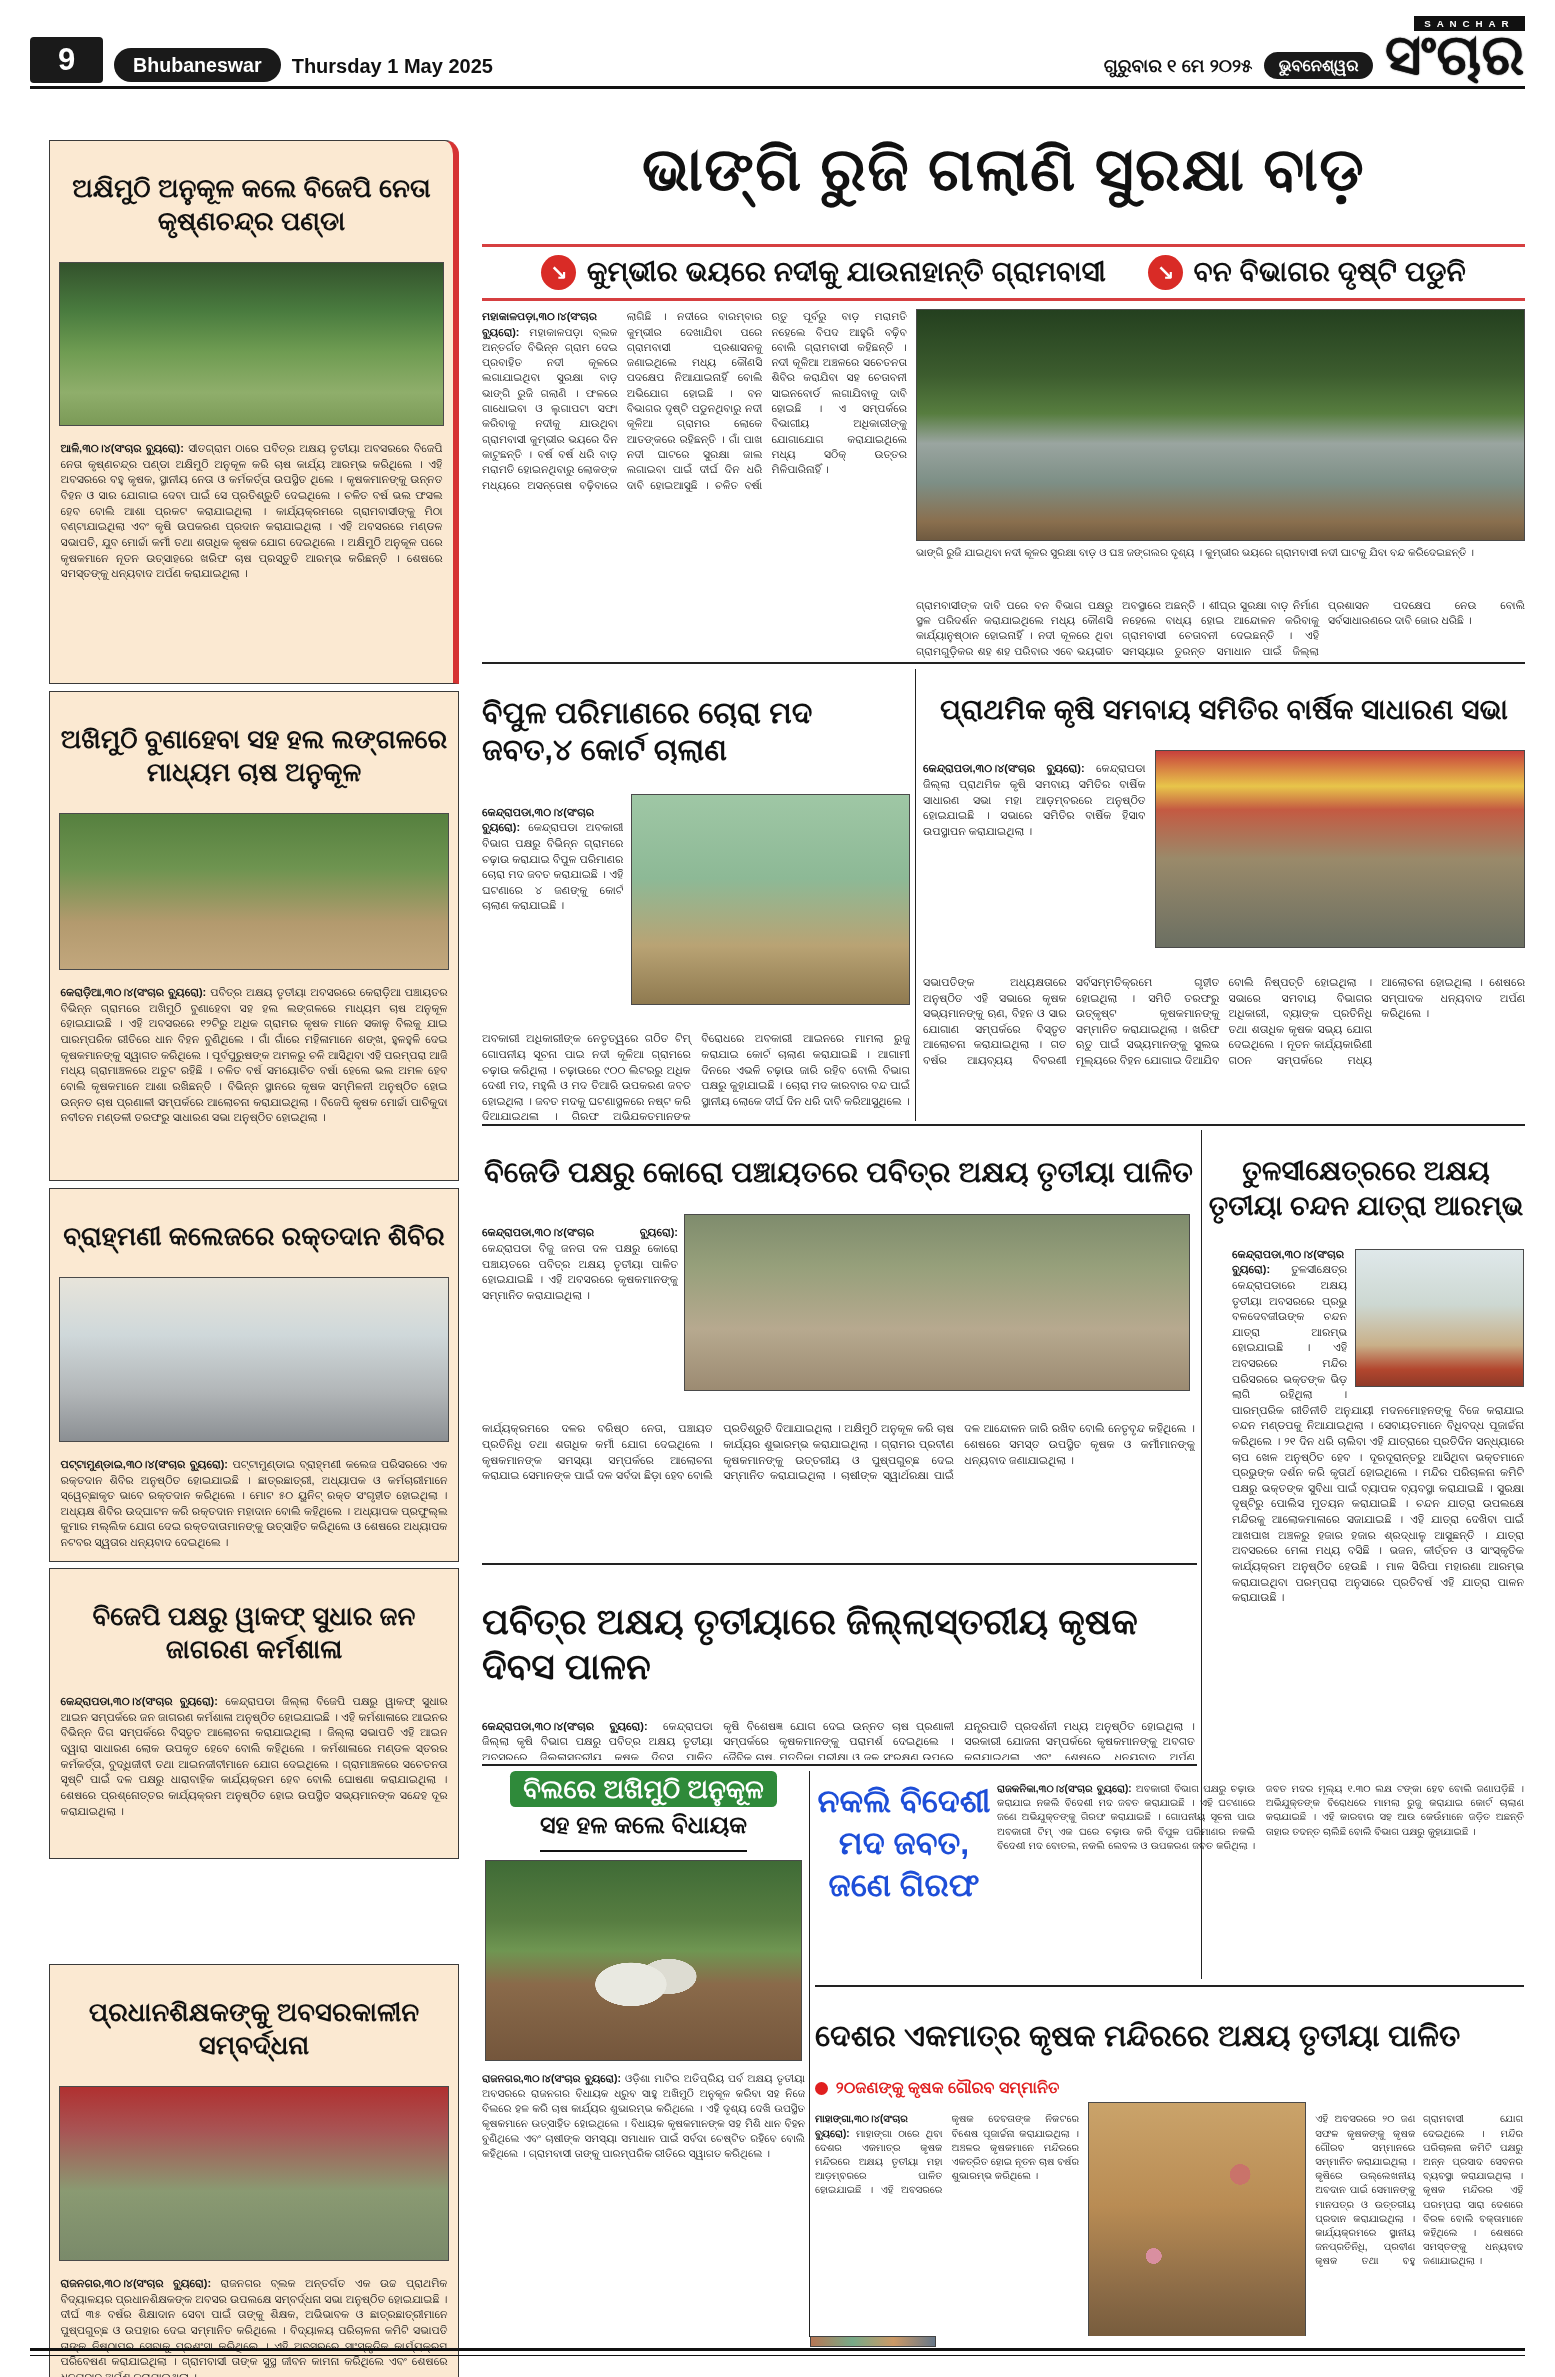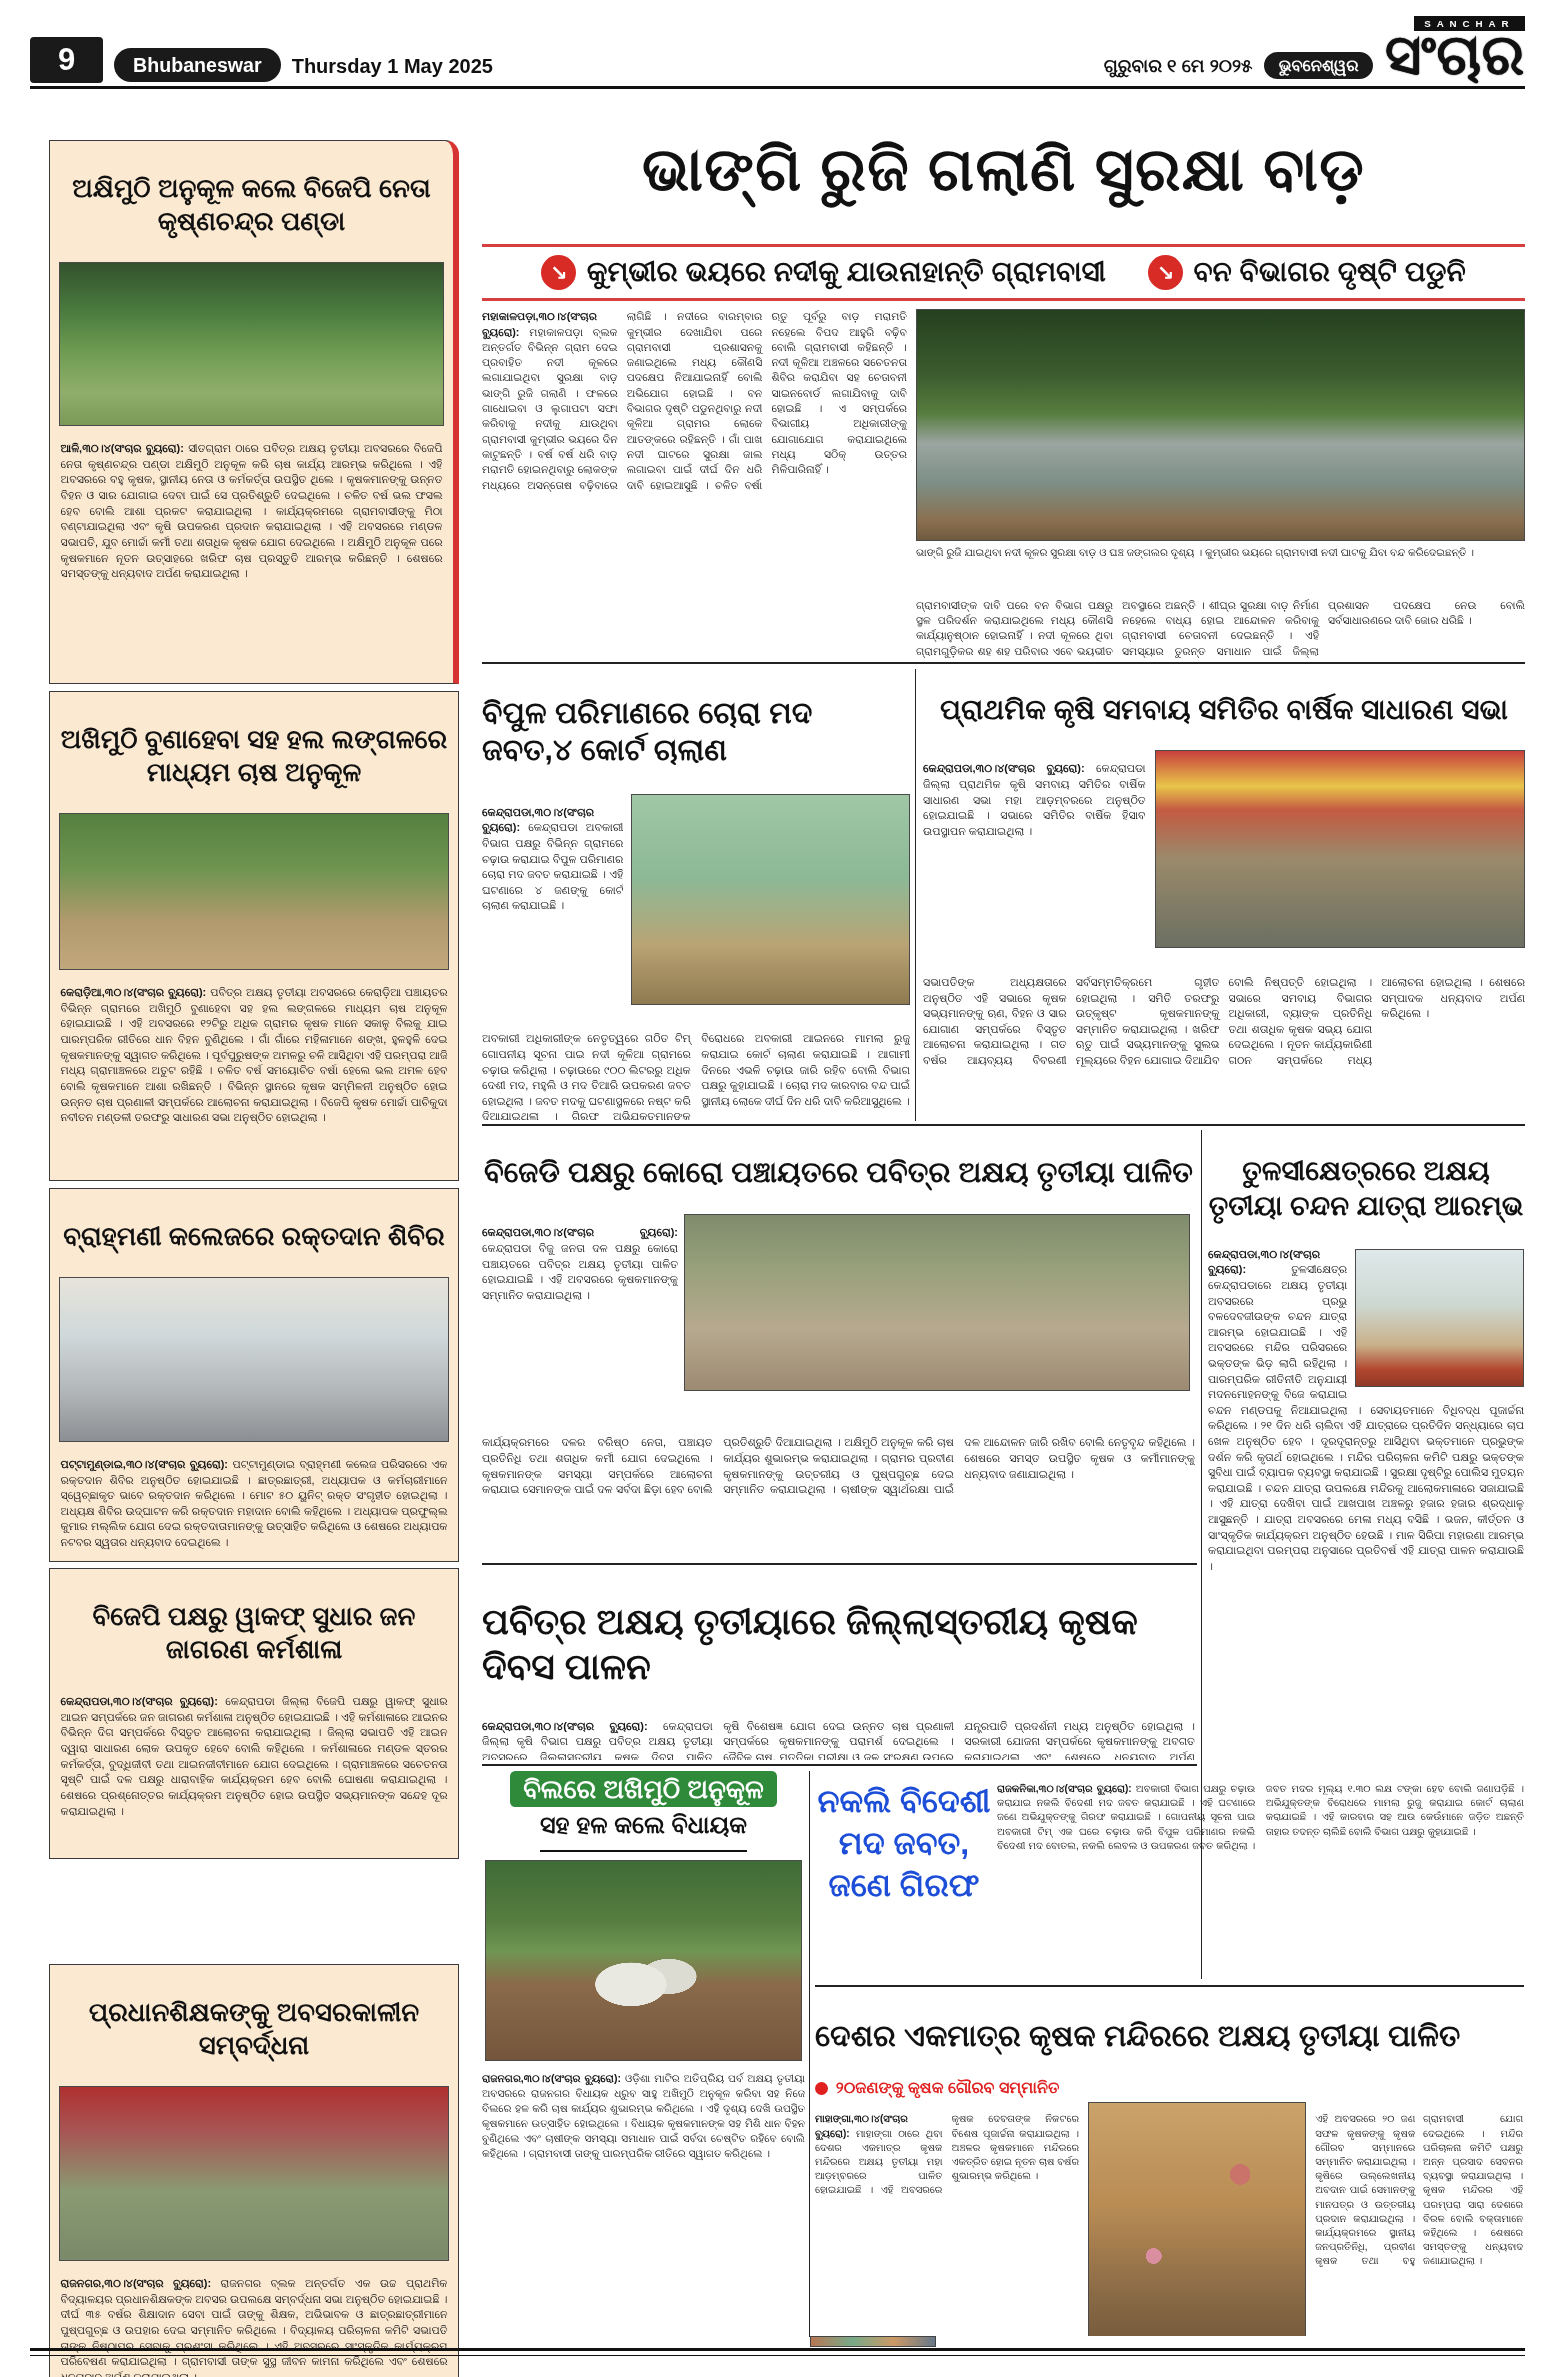--- a/index.html
+++ b/index.html
@@ -73,24 +73,24 @@
   .midr-row{display:flex;gap:9.1px;margin-top:6.5px;}
   .midr-col1{width:223px;height:196px;overflow:hidden;}
   .ph-meeting{width:369px;height:196px;background:linear-gradient(180deg,#c8403c 0%,#e8c54a 18%,#c45a42 30%,#9a8a6a 55%,#6b6f62 100%);}
   .midr-bottom{margin-top:6.5px;column-count:4;column-gap:9.1px;height:193px;overflow:hidden;}
   
   .b3l{position:absolute;left:482px;top:1130px;width:713px;height:429px;overflow:hidden;}
   .b3l-title{font-size:29px;font-weight:800;text-align:center;line-height:1.25;}
   .b3l-row{display:flex;gap:6px;margin-top:0;}
   .b3l-col1{width:196px;height:175px;overflow:hidden;}
   .ph-crowd{width:504px;height:175px;background:linear-gradient(180deg,#7f8c6d 0%,#97a07b 30%,#b7a98f 65%,#9c8b72 100%);}
-  .b3l-bottom{margin-top:24px;column-count:3;column-gap:10.5px;height:189px;overflow:hidden;}
+  .b3l-bottom{margin-top:10px;column-count:3;column-gap:10.5px;height:189px;overflow:hidden;}
   .b3r{position:absolute;left:1208px;top:1130px;width:316px;height:849px;overflow:hidden;}
   .b3r-title{font-size:27.4px;font-weight:800;text-align:center;line-height:1.3;}
-  .b3r-text{margin-top:6.5px;height:758px;overflow:hidden;}
+  .b3r-text{margin-top:6.5px;height:758px;overflow:hidden;margin-left:24px;}
   .ph-yatra{float:right;width:167px;height:136px;margin:2.6px 0 6.5px 7.8px;
             background:linear-gradient(180deg,#dfe8ea 0%,#cdd8d2 40%,#c9b089 70%,#b2462e 88%,#8f3a28 100%);}
   
   .band4{position:absolute;left:482px;top:1569px;width:713px;height:191px;overflow:hidden;}
   .b4-title{font-size:36px;font-weight:800;line-height:1.25;}
   .b4-body{margin-top:6.5px;column-count:3;column-gap:10.5px;height:139px;overflow:hidden;}
   
   .mla{position:absolute;left:482px;top:1771px;width:323px;height:566px;overflow:hidden;text-align:center;}
   .mla-line1{display:inline-block;background:#2f8a3a;color:#fff;font-size:26px;font-weight:800;
              padding:2.6px 13px;border-radius:5.2px;}

